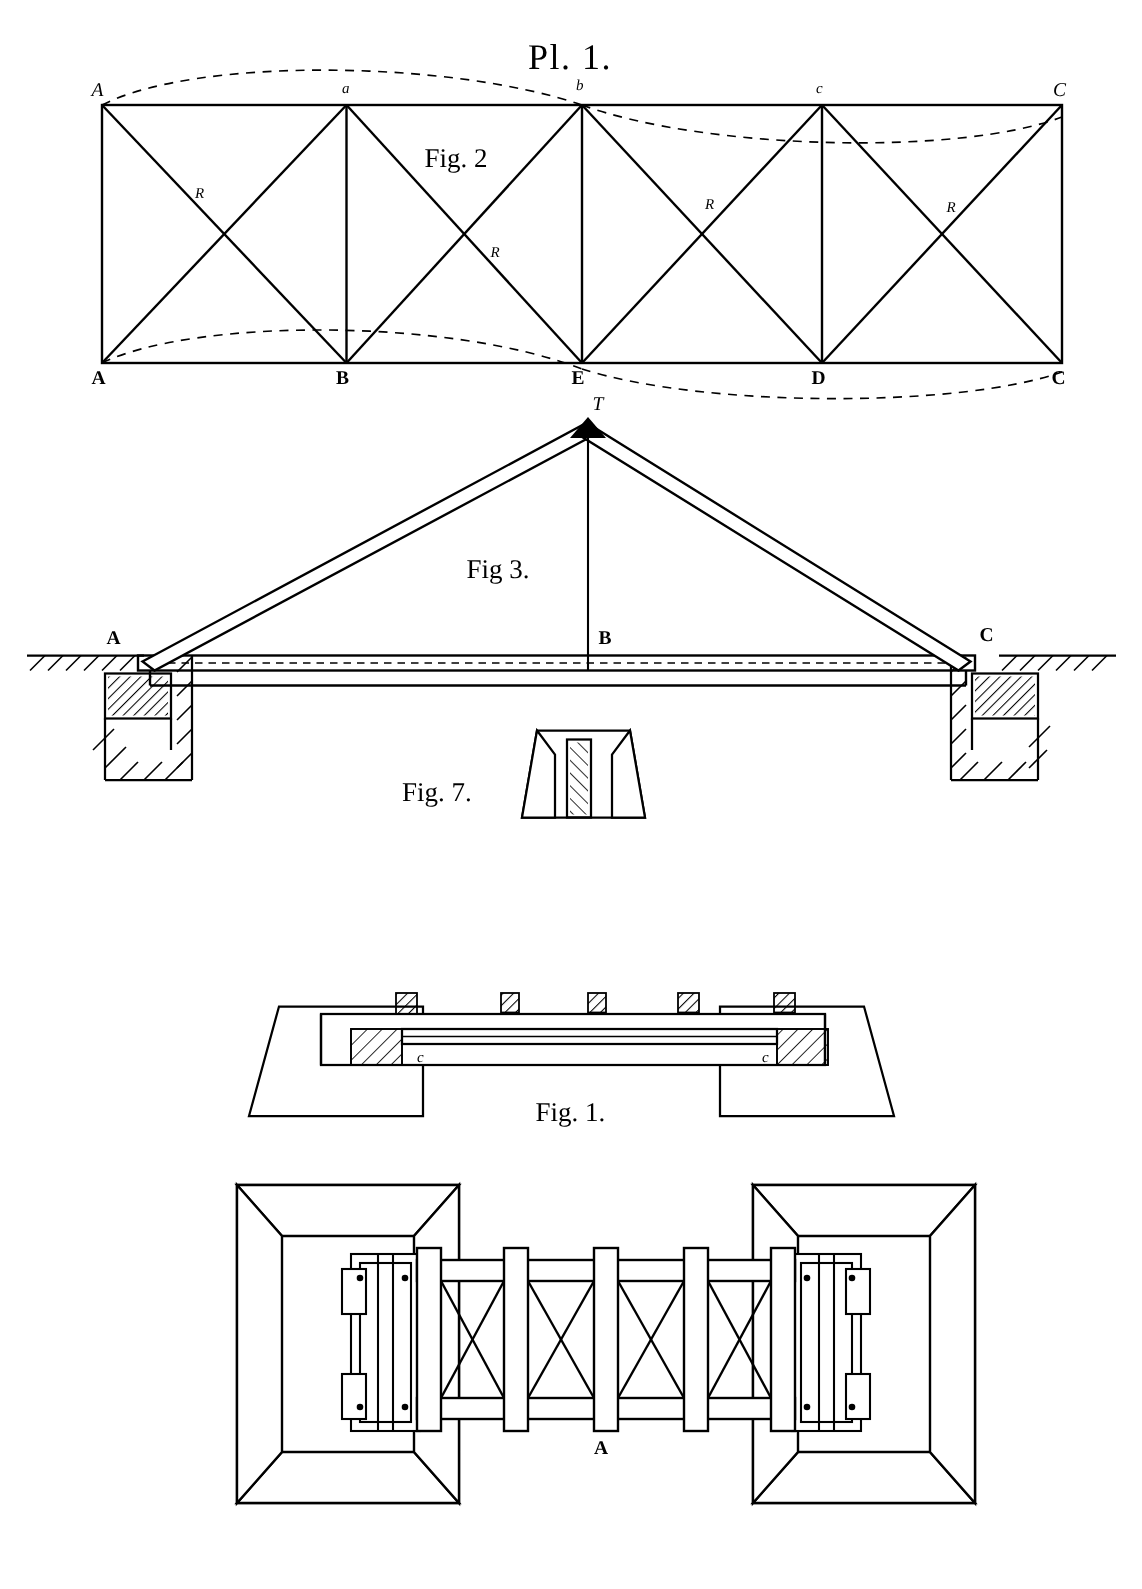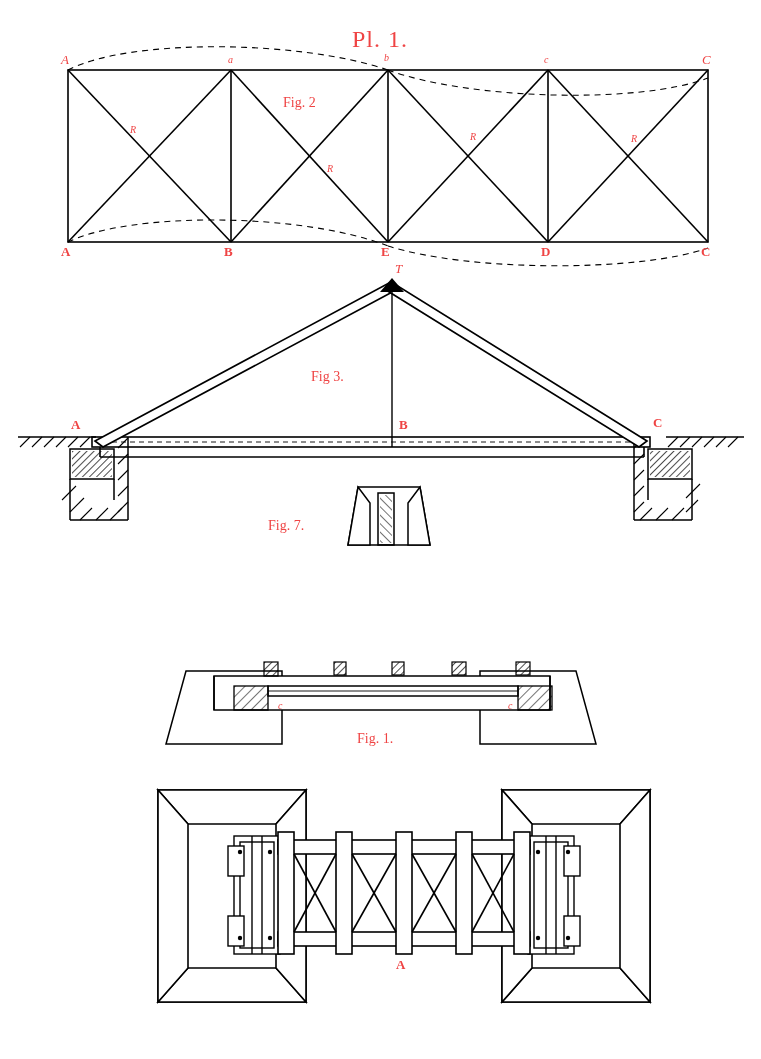--- a/index.html
+++ b/index.html
@@ -23,29 +23,29 @@
   }
   svg.plate {
     position: absolute;
     left: 0; top: 0;
     width: 761px;
     height: 1059px;
   }
   .lbl {
     position: absolute;
     font-family: "Liberation Serif", serif;
-    color: #ef4444;
+    color: #000000;
     white-space: nowrap;
   }
   .plate-title {
     font-size: 24px;
     letter-spacing: 1px;
   }
   .fig-title {
-    font-size: 14px;
+    font-size: 18px;
   }
   .node-lbl {
     font-size: 13px;
     font-style: italic;
   }
   .node-lbl-b {
     font-size: 13px;
     font-weight: bold;
   }
   .small-ital {

